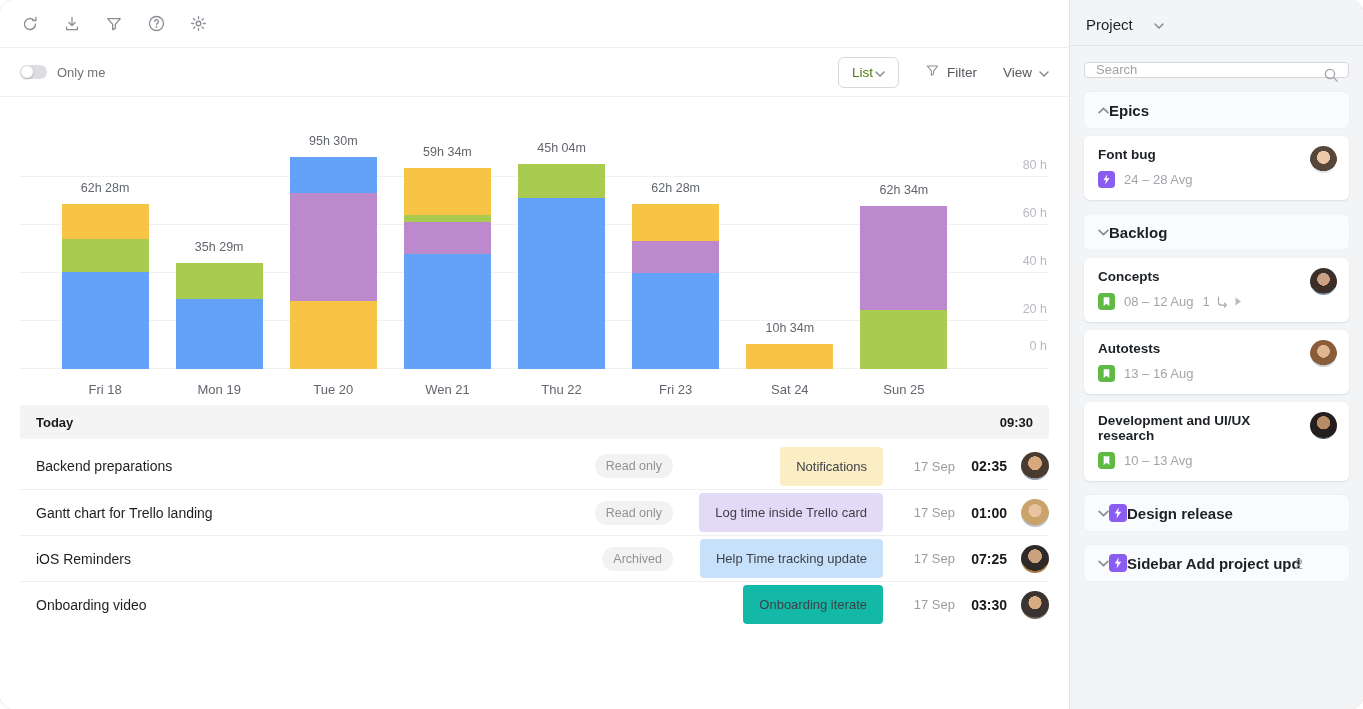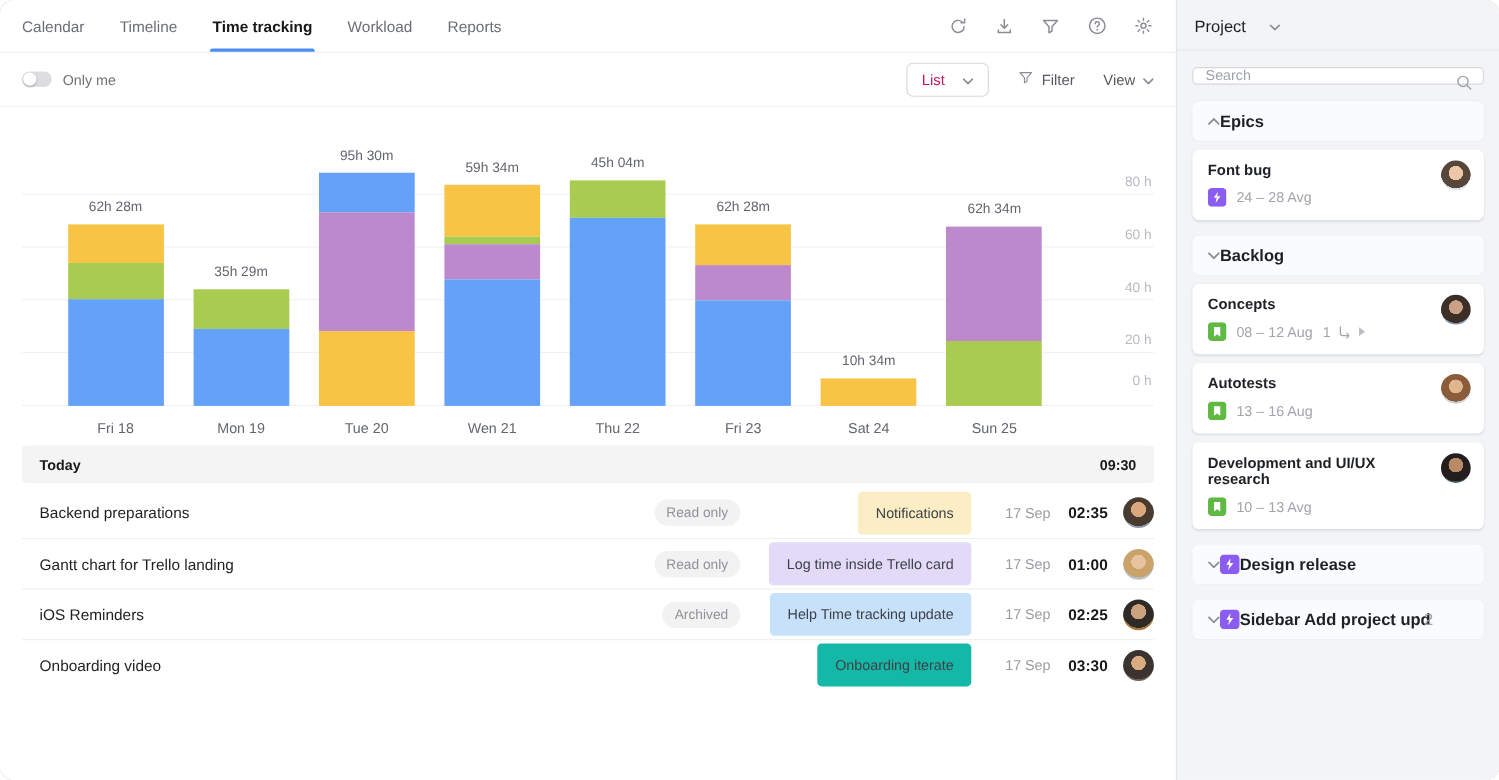--- a/index.html
+++ b/index.html
@@ -23,21 +23,21 @@
   .hdr-icon{width:20px;height:20px;display:flex;align-items:center;justify-content:center;cursor:pointer;font-size:19px;line-height:1;}
   .hdr-icon svg{display:block;}
 
   
   .controlsbar{height:49px;border-bottom:1px solid #f1f1f3;display:flex;align-items:center;justify-content:space-between;padding:0 20px;box-sizing:border-box;}
   .ctrl-left{display:flex;align-items:center;gap:10px;}
   .toggle{width:27px;height:14px;border-radius:8px;background:#dcdde0;position:relative;cursor:pointer;}
   .toggle .knob{position:absolute;left:1px;top:1px;width:12px;height:12px;border-radius:50%;background:#fff;box-shadow:0 1px 2px rgba(0,0,0,.25);}
   .ctrl-label{font-size:13px;color:#6f7277;}
   .ctrl-right{display:flex;align-items:center;gap:26px;}
-  .list-btn{display:flex;align-items:center;gap:16px;border:1px solid #d7d8db;border-radius:6px;padding:7px 13px;font-size:13.5px;color:#be185d;cursor:pointer;background:#fff;}
+  .list-btn{display:flex;align-items:center;gap:2px;border:1px solid #d7d8db;border-radius:6px;padding:7px 13px;font-size:13.5px;color:#4d7c0f;cursor:pointer;background:#fff;}
   .flat-btn{display:flex;align-items:center;gap:7px;font-size:13.5px;color:#55585e;cursor:pointer;}
   .chev{color:#8a8d93;}
 
   
   .chart-wrap{position:relative;height:300px;margin:0 20px;}
   .gridline{position:absolute;left:0;right:0;height:1px;background:#f1f1f2;}
   .ytick{position:absolute;right:2px;font-size:12.5px;color:#b7bac0;}
   .chart-bars{position:absolute;left:28px;right:88px;top:0;bottom:0;display:flex;}
   .chart-col{flex:1;display:flex;flex-direction:column;align-items:center;justify-content:flex-end;}
   .bar-value{font-size:12.5px;color:#62666d;margin-bottom:9px;}
@@ -95,27 +95,20 @@
   .card-extra{display:flex;align-items:center;gap:5px;color:#a2a5aa;}
 </style>
 </head>
 <body>
 
 <div class="app">
   <div class="main">
 
 
     <nav class="tabsbar">
-      <div class="tabs" id="tabs">
-          <div class="tab">Calendar</div>
-          <div class="tab">Timeline</div>
-          <div class="tab active">Time tracking</div>
-          <div class="tab">Workload</div>
-          <div class="tab">Reports</div>
-        </div>
       <div class="hdr-icons" id="hdr-icons">
           <span class="hdr-icon">
             <svg width="18" height="18" viewBox="0 0 20 20">
               <path d="M16.1 10a6.1 6.1 0 1 1-1.9-4.4" fill="none" stroke="currentColor" stroke-width="1.5" stroke-linecap="round"></path>
               <path d="M16.6 2.6v3.6h-3.6" fill="none" stroke="currentColor" stroke-width="1.5" stroke-linecap="round" stroke-linejoin="round"></path>
             </svg>
           </span>
           <span class="hdr-icon">
             <svg width="18" height="18" viewBox="0 0 20 20">
               <path d="M10 3v8.6M6.6 8.4 10 11.8l3.4-3.4" fill="none" stroke="currentColor" stroke-width="1.5" stroke-linecap="round" stroke-linejoin="round"></path>
@@ -287,21 +280,21 @@
   </div>
         <div class="task-row">
     <span class="task-title">iOS Reminders</span>
     <span class="status-col">
             <span class="status-pill">Archived</span>
           </span>
     <span class="tag-col">
             <span class="tag" style="background: rgb(200, 225, 251);">Help Time tracking update</span>
           </span>
     <span class="date-col">17 Sep</span>
-    <span class="time-col">02:25</span>
+    <span class="time-col">07:25</span>
     <span class="av a3"></span>
   </div>
         <div class="task-row">
     <span class="task-title">Onboarding video</span>
     <span class="status-col"></span>
     <span class="tag-col">
             <span class="tag" style="background: #14b8a6;">Onboarding iterate</span>
           </span>
     <span class="date-col">17 Sep</span>
     <span class="time-col">03:30</span>

